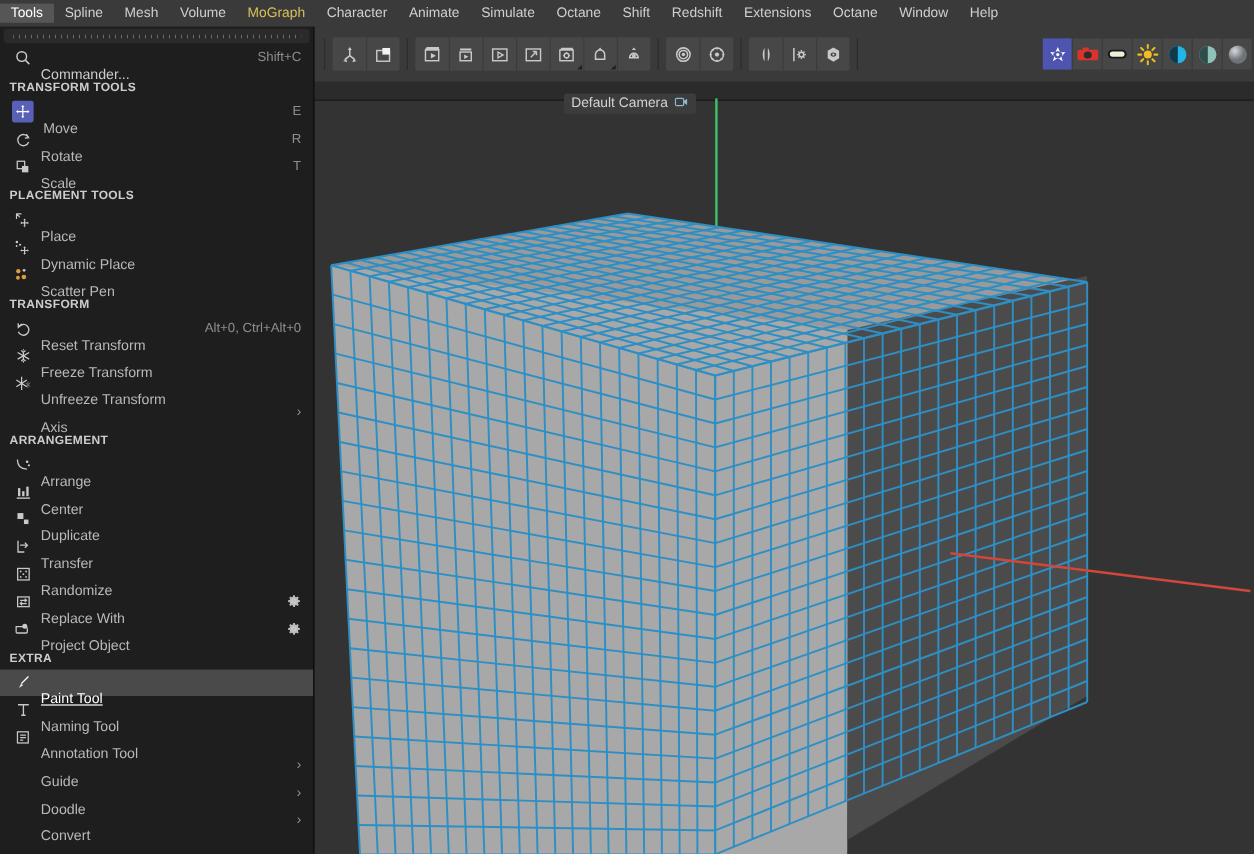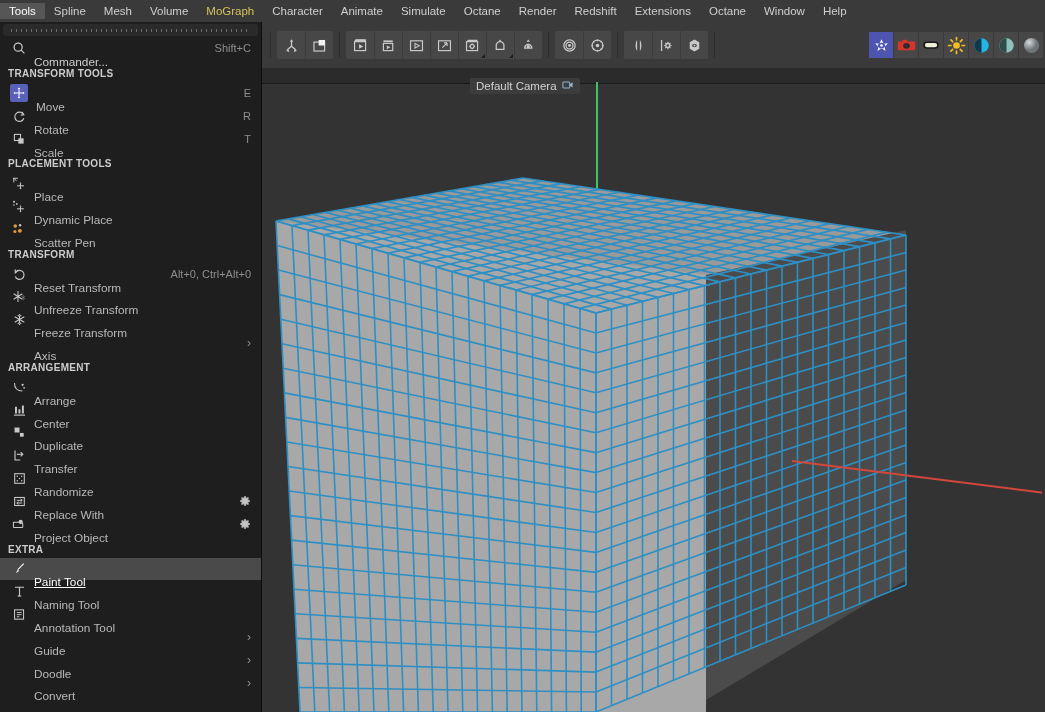--- a/index.html
+++ b/index.html
@@ -142,21 +142,21 @@
   <div class="menubar" id="menubar">
       <div class="menu-item active">Tools</div>
       <div class="menu-item">Spline</div>
       <div class="menu-item">Mesh</div>
       <div class="menu-item">Volume</div>
       <div class="menu-item accent">MoGraph</div>
       <div class="menu-item">Character</div>
       <div class="menu-item">Animate</div>
       <div class="menu-item">Simulate</div>
       <div class="menu-item">Octane</div>
-      <div class="menu-item">Render</div>
+      <div class="menu-item">Shift</div>
       <div class="menu-item">Redshift</div>
       <div class="menu-item">Extensions</div>
       <div class="menu-item">Octane</div>
       <div class="menu-item">Window</div>
       <div class="menu-item">Help</div>
     </div>
 
   <div class="toolbar" id="toolbar">
     <div class="tb-sep"></div>
   <div class="tb-group">
@@ -429,39 +429,39 @@
             <svg width="15" height="15" viewBox="0 0 20 20" stroke="#c9c9c9" stroke-width="1.5" fill="none">
               <path d="M5 7.2 A6 6 0 1 1 4.4 12.6"></path>
               <path d="M8.4 4 L4.4 7.6 L4.2 3.2"></path>
             </svg>
           </span>
           <span class="lbl">Reset Transform</span>
           <span class="key">Alt+0, Ctrl+Alt+0</span>
         </div>
         <div class="row">
           <span class="ico">
+            <svg width="15" height="15" viewBox="0 0 20 20" stroke="#c9c9c9" stroke-width="1.4">
+              <path d="M10 2.6v14.8 M3.6 6.3 l12.8 7.4 M16.4 6.3 L3.6 13.7"></path>
+              <path d="M7.6 4.2 L10 6 l2.4-1.8 M7.6 15.8 L10 14 l2.4 1.8"></path>
+            </svg>
+          </span>
+          <span class="lbl">Freeze Transform</span>
+        </div>
+        <div class="row">
+          <span class="ico">
             <svg width="15" height="15" viewBox="0 0 20 20">
               <g stroke="#c9c9c9" stroke-width="1.4">
                 <path d="M8 2.6v14.8 M2.2 6.3 l11.6 7.4 M13.8 6.3 L2.2 13.7"></path>
               </g>
               <g stroke="#8c8c8c" stroke-width="1.1" opacity=".75">
                 <path d="M15 8v7 M12.4 9.6 l5.2 3.8 M17.6 9.6 l-5.2 3.8"></path>
               </g>
             </svg>
           </span>
           <span class="lbl">Unfreeze Transform</span>
-        </div>
-        <div class="row">
-          <span class="ico">
-            <svg width="15" height="15" viewBox="0 0 20 20" stroke="#c9c9c9" stroke-width="1.4">
-              <path d="M10 2.6v14.8 M3.6 6.3 l12.8 7.4 M16.4 6.3 L3.6 13.7"></path>
-              <path d="M7.6 4.2 L10 6 l2.4-1.8 M7.6 15.8 L10 14 l2.4 1.8"></path>
-            </svg>
-          </span>
-          <span class="lbl">Freeze Transform</span>
         </div>
         <div class="row noicon">
           <span class="lbl">Axis</span>
           <span class="chev">›</span>
         </div>
         <div class="sect">ARRANGEMENT</div>
         <div class="row">
           <span class="ico">
             <svg width="16" height="15" viewBox="0 0 20 20" fill="none" stroke="#c9c9c9" stroke-width="1.4">
               <path d="M4 4 C4 11 8 14.6 14.6 14.6"></path>

